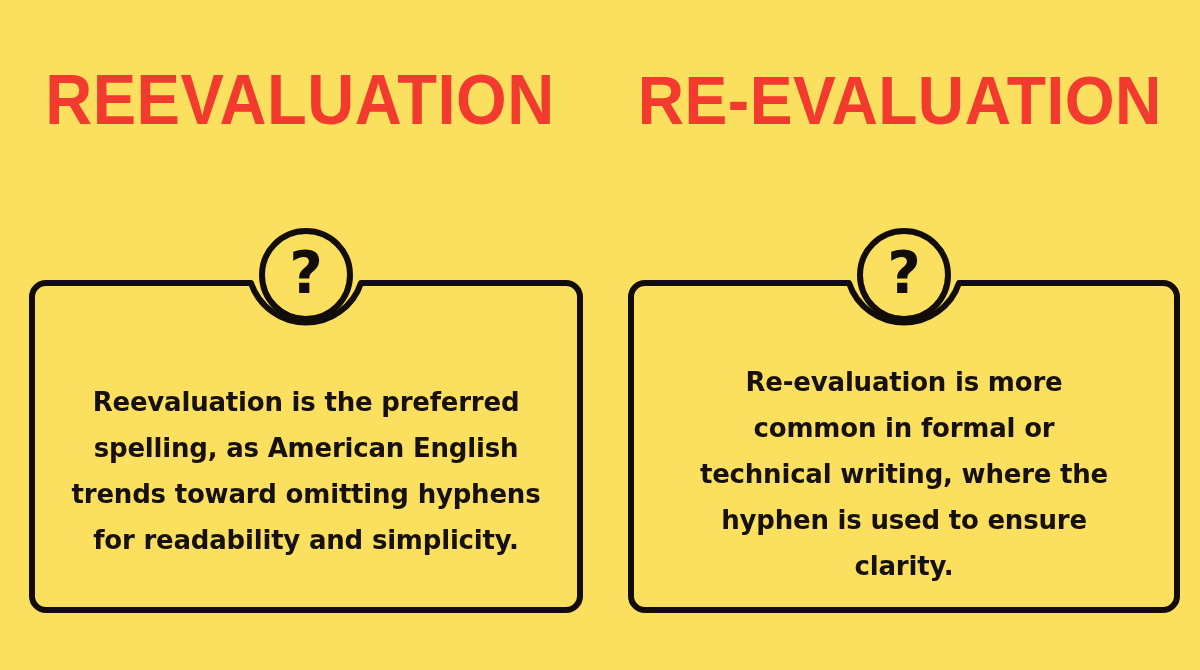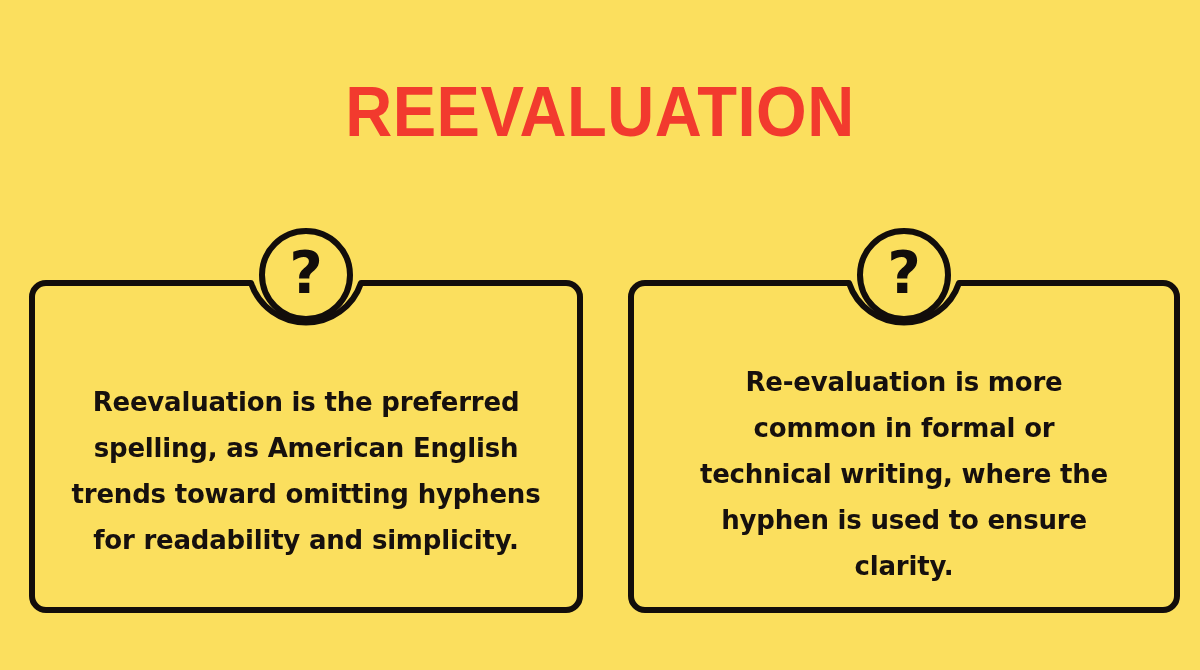--- a/index.html
+++ b/index.html
@@ -20,21 +20,21 @@
     position: relative;
     width: 1200px;
     height: 670px;
     background: #fbdf5e;
   }
 
   
   .headings {
     position: absolute;
     left: 0;
-    top: 12px;
+    top: 0;
     width: 1200px;
     height: 200px;
     display: flex;
     flex-direction: row;
   }
 
   .heading-col {
     flex: 1 1 50%;
     display: flex;
     align-items: center;
@@ -172,20 +172,23 @@
   }
 </style>
 </head>
 <body>
 
 <div id="infographic">
 
   <div class="headings">
     <div class="heading-col left">
       <div class="heading-text">REEVALUATION</div>
+    </div>
+    <div class="heading-col right">
+      <div class="heading-text">RE-EVALUATION</div>
     </div>
   </div>
 
   <div class="cards">
 
     <div class="card left">
       <svg class="card-outline" viewBox="0 0 554 333" preserveAspectRatio="none">
         <path d="M 17 3
                  L 222 3
                  A 58 58 0 0 0 332 3

